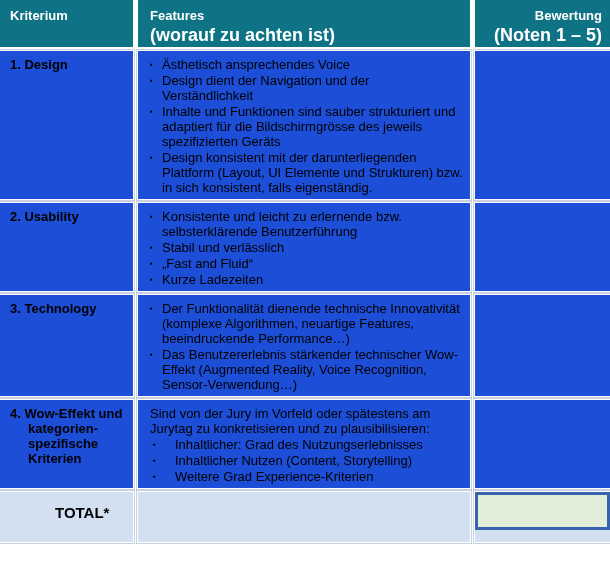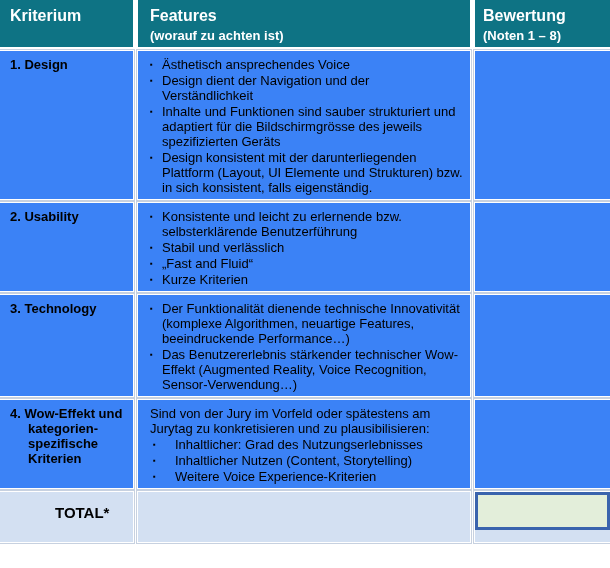--- a/index.html
+++ b/index.html
@@ -29,33 +29,33 @@
   th {
     background: #0E7384;
     color: #ffffff;
     vertical-align: top;
     font-weight: bold;
     padding: 7px 8px 4px 8px;
     box-sizing: border-box;
   }
   th.c1 { text-align: left; padding-left: 10px; font-size: 15px; }
   th.c2 { text-align: left; padding-left: 12px; }
-  th.c3 { text-align: left; margin-left: 16px; }
-  .h-main { font-size: 16px; line-height: 18px; }
-  .h-sub  { font-size: 13px; line-height: 15px; margin-top: 3px; }
+  th.c3 { text-align: right; margin-left: 16px; }
+  .h-main { font-size: 13px; line-height: 18px; }
+  .h-sub  { font-size: 18px; line-height: 15px; margin-top: 3px; }
 
   tr.header-row { height: 44px; }
   tr.row-0 { height: 148px; }
   tr.row-1 { height: 86px; border-radius: 31px; }
   tr.row-2 { height: 100px; }
   tr.row-3 { height: 88px; }
   tr.total-row { height: 50px; }
 
   td {
-    background: #3b82f6;
+    background: #1d4ed8;
     vertical-align: top;
     box-sizing: border-box;
     outline: 1px solid #C7D1E0;
     outline-offset: 1px;
     font-size: 13px;
     line-height: 15px;
     color: #000000;
   }
   td.c1 { padding: 6px 8px 4px 0; }
   .crit {
@@ -107,21 +107,21 @@
       <tr class="header-row">
         <th class="c1">
           <div class="h-main">Kriterium</div>
         </th>
         <th class="c2">
           <div class="h-main">Features</div>
           <div class="h-sub">(worauf zu achten ist)</div>
         </th>
         <th class="c3">
           <div class="h-main">Bewertung</div>
-          <div class="h-sub">(Noten 1 – 8)</div>
+          <div class="h-sub">(Noten 1 – 5)</div>
         </th>
       </tr>
     </thead>
     <tbody id="rows">
         <tr class="row-0">
           <td class="c1">
             <div class="crit">1. Design</div>
           </td>
           <td class="c2">
             <div class="bullet">
@@ -155,21 +155,21 @@
             <div class="bullet">
               <span class="glyph">▪</span>
               <span class="btext">Stabil und verlässlich</span>
             </div>
             <div class="bullet">
               <span class="glyph">▪</span>
               <span class="btext">„Fast and Fluid“</span>
             </div>
             <div class="bullet">
               <span class="glyph">▪</span>
-              <span class="btext">Kurze Kriterien</span>
+              <span class="btext">Kurze Ladezeiten</span>
             </div>
           </td>
           <td class="c3"></td>
         </tr>
         <tr class="row-2">
           <td class="c1">
             <div class="crit">3. Technology</div>
           </td>
           <td class="c2">
             <div class="bullet">
@@ -192,21 +192,21 @@
             <div class="bullet wide">
               <span class="glyph">▪</span>
               <span class="btext">Inhaltlicher: Grad des Nutzungserlebnisses</span>
             </div>
             <div class="bullet wide">
               <span class="glyph">▪</span>
               <span class="btext">Inhaltlicher Nutzen (Content, Storytelling)</span>
             </div>
             <div class="bullet wide">
               <span class="glyph">▪</span>
-              <span class="btext">Weitere Voice Experience-Kriterien</span>
+              <span class="btext">Weitere Grad Experience-Kriterien</span>
             </div>
           </td>
           <td class="c3"></td>
         </tr>
       </tbody>
     <tbody>
       <tr class="total-row">
         <td class="c1">
           <span class="total-label">TOTAL*</span>
         </td>

